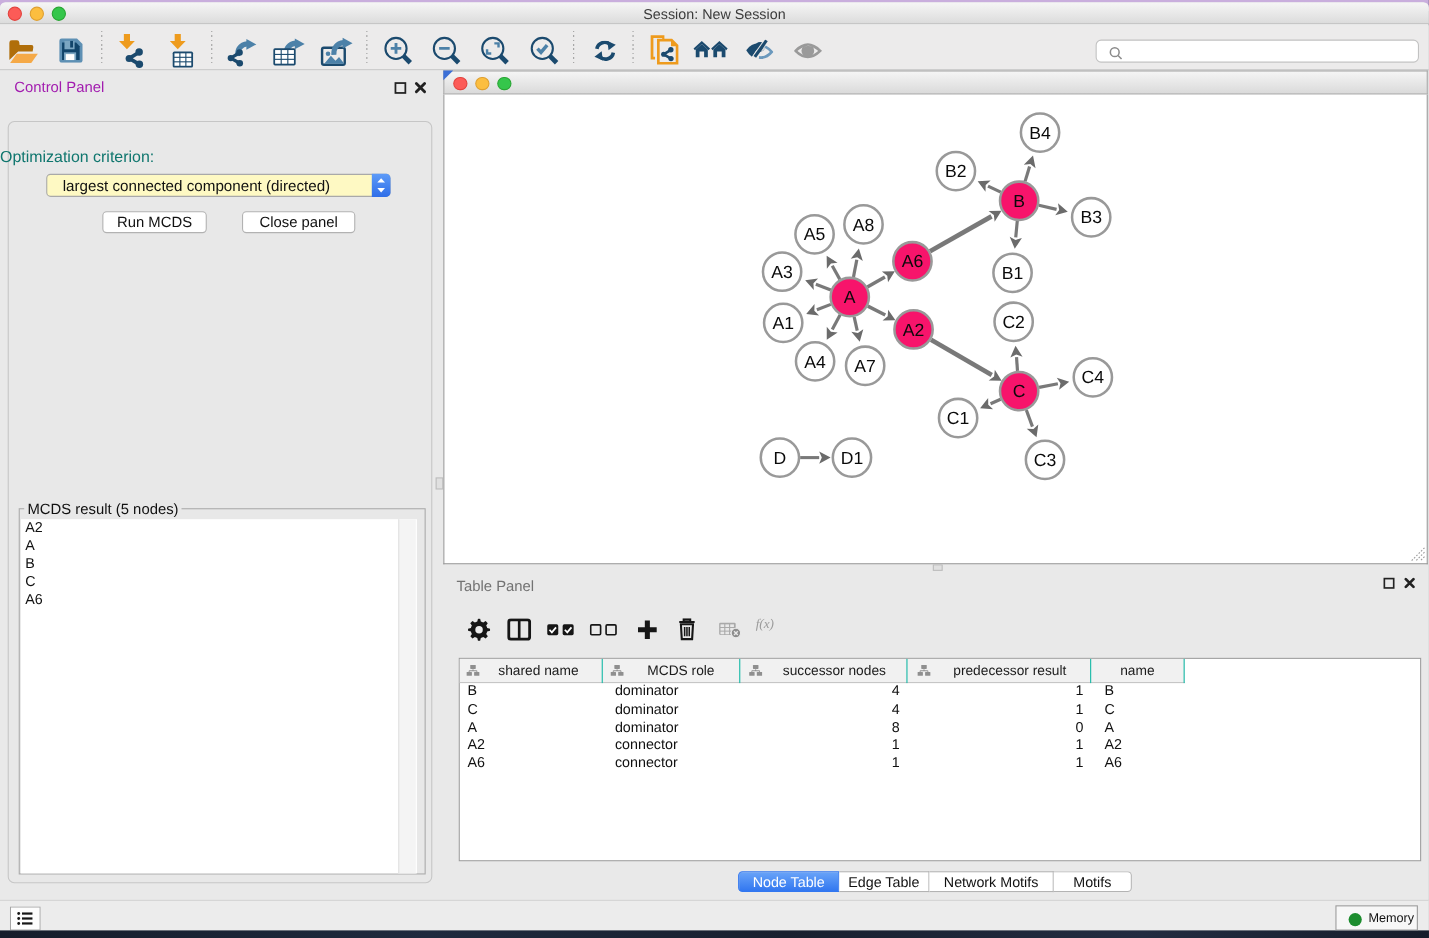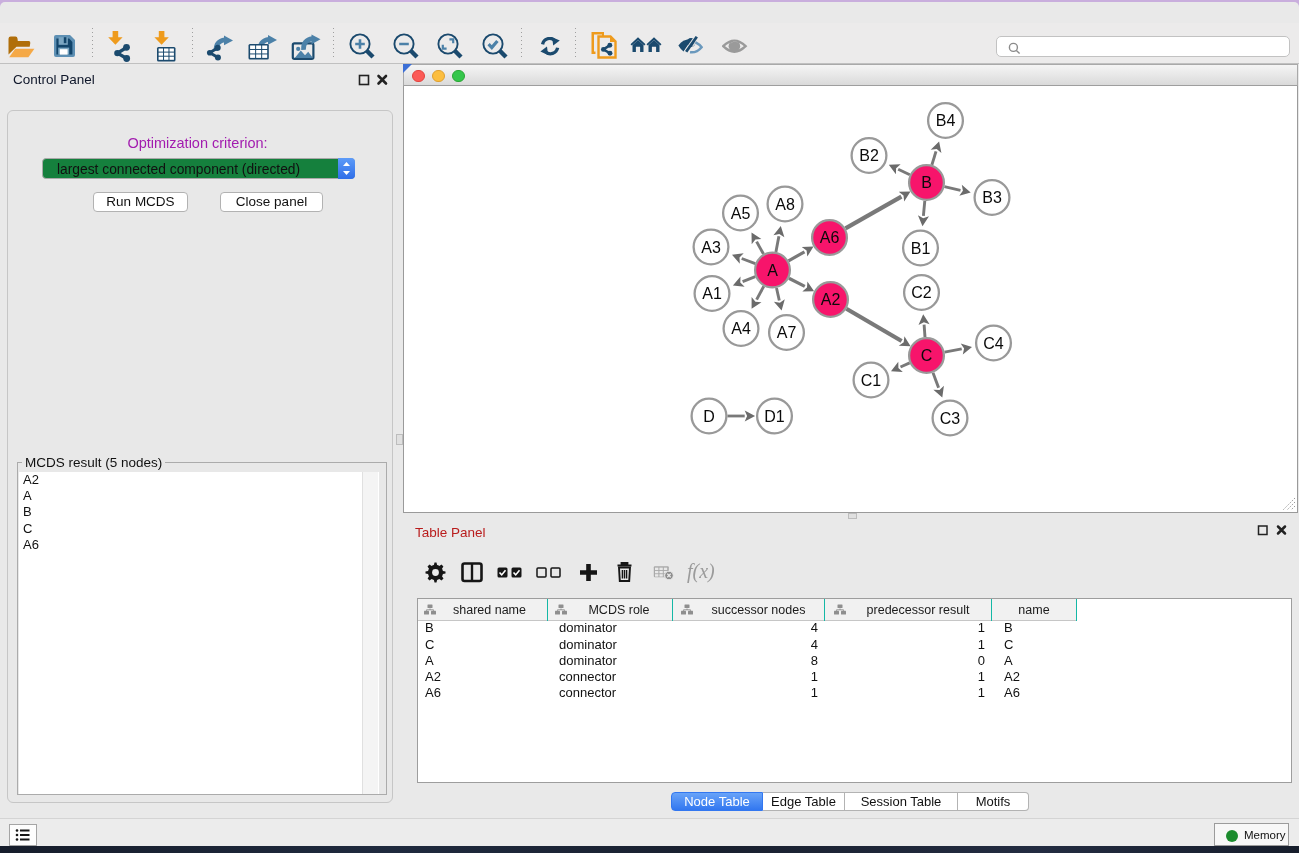--- a/index.html
+++ b/index.html
@@ -10,50 +10,50 @@
 #titlebar .t1{left:7px;background:#fc5b57;border:0.5px solid #e2443f}
 #titlebar .t2{left:27px;background:#fcbe3f;border:0.5px solid #dfa031}
 #titlebar .t3{left:47px;background:#35c64b;border:0.5px solid #2aa635}
 #titletext{position:absolute;top:3px;width:100%;text-align:center;font-size:13px;color:#3c3c3c}
 #toolbar{position:absolute;left:0;top:21px;width:1299px;height:41px;background:#ecebeb;border-bottom:1px solid #c0c0c0}
 .sep{position:absolute;top:5px;height:32px;width:1px;background-image:repeating-linear-gradient(#9f9f9f 0 1.5px,transparent 1.5px 4px)}
 #search{position:absolute;left:996px;top:13px;width:294px;height:21px;background:#fff;border:1px solid #c2c2c2;border-radius:5px}
 #content{position:absolute;left:0;top:62px;width:1299px;height:754px;background:#e9e9e9}
 
 #cp{position:absolute;left:0;top:0;width:395px;height:753px}
-#cpTitle{position:absolute;left:13px;top:8px;font-size:13.5px;color:#0f172a}
+#cpTitle{position:absolute;left:13px;top:8px;font-size:13.5px;color:#a21caf}
 #cpBox{position:absolute;left:7px;top:46px;width:386px;height:693px;border:1px solid #c6c6c6;border-radius:6px;background:#e8e8e8}
 .tabs{position:absolute;top:32px;height:20px;display:flex;font-size:13.5px}
 .tab{background:#fff;border:1px solid #b9b9b9;border-left:none;color:#111;display:flex;align-items:center;justify-content:center}
 .tab.first{border-left:1px solid #b9b9b9;border-radius:4px 0 0 4px}
 .tab.last{border-radius:0 4px 4px 0}
 .tab.sel{background:linear-gradient(#6ba2f8,#3273ee);border-color:#3273ee;color:#fff}
-#optLabel{position:absolute;left:0;top:71px;width:395px;text-align:center;font-size:14.5px;color:#a21caf}
-#combo{position:absolute;left:42px;top:94px;width:313px;height:21px;background:#15803d;border:1px solid #a9a9a9;border-radius:4px}
+#optLabel{position:absolute;left:0;top:71px;width:395px;text-align:left;font-size:14.5px;color:#0f766e}
+#combo{position:absolute;left:42px;top:94px;width:313px;height:21px;background:#fef9c3;border:1px solid #a9a9a9;border-radius:4px}
 #combo .txt{position:absolute;left:14px;top:2.5px;font-size:13.8px;color:#111}
 #combo .spin{position:absolute;right:-1px;top:-1px;width:17px;height:21px;background:linear-gradient(#5d9bf8,#2f6ee8);border-radius:0 4px 4px 0}
 .btn{position:absolute;height:20px;background:#fff;border:1px solid #b2b2b2;border-radius:4px;font-size:13.5px;color:#111;text-align:center;line-height:18px}
 #fieldset{position:absolute;left:17px;top:398px;width:370px;height:333px;border:1px solid #ababab}
 #fsLegend{position:absolute;left:4px;top:-8px;background:#e8e8e8;padding:0 3px;font-size:13.5px;color:#111}
 #mlist{position:absolute;left:1px;top:9px;width:360px;height:322px;background:#fff;font-size:13px;color:#111}
 #mlist div{padding-left:4px;height:16.2px;line-height:16.2px}
 #mtrack{position:absolute;left:344px;top:9px;width:16px;height:322px;background:#f4f4f4;border-left:1px solid #e0e0e0}
 
 #netframe{position:absolute;left:403px;top:0px;width:895px;height:449px}
 #nfTitle{position:absolute;left:0;top:0;width:895px;height:22px;background:linear-gradient(#f5f5f5,#dadada);border:1px solid #a9a9a9;border-bottom:1px solid #9e9e9e}
 #nfTitle .t1{left:8px;background:#fc5b57;border:0.5px solid #e2443f}
 #nfTitle .t2{left:28px;background:#fcbe3f;border:0.5px solid #dfa031}
 #nfTitle .t3{left:48px;background:#35c64b;border:0.5px solid #2aa635}
 #nfTitle .tl{top:4.5px;width:12.5px;height:12.5px}
 #nfText{position:absolute;top:4px;width:100%;text-align:center;font-size:13px;color:#1e1e1e}
 #nfCanvas{position:absolute;left:0;top:22px;width:895px;height:427px;background:#fff;border:1px solid #9a9a9a;border-top:none}
 #nfBlue{position:absolute;left:0;top:0;width:0;height:0;border-left:9px solid #3c6fd6;border-bottom:9px solid transparent}
 
 #tp{position:absolute;left:395px;top:449px;width:904px;height:366px}
-#tpTitle{position:absolute;left:20px;top:12px;font-size:13.5px;color:#b91c1c}
+#tpTitle{position:absolute;left:20px;top:12px;font-size:13.5px;color:#737373}
 #ttable{position:absolute;left:22px;top:85px;width:875px;height:185px;background:#fff;border:1px solid #9d9d9d}
 #thead{position:absolute;left:0;top:0;width:659px;height:22px;background:#f1f1f1;border-bottom:1px solid #c6c6c6;font-size:12.5px;color:#1b1b1b}
 .hcell{position:absolute;top:0;height:22px;border-right:1px solid #14b8a6}
 .hlab{position:absolute;top:4px;width:100%;text-align:center}
 .trow{position:absolute;font-size:13px;color:#111;height:16.2px;line-height:16.2px}
 .cell{position:absolute;top:0}
 #btabs{position:absolute;left:276px;top:279px;height:19px;display:flex;font-size:13px}
 .btab{background:#fff;border:1px solid #b3b3b3;border-left:none;color:#111;display:flex;align-items:center;justify-content:center}
 .btab.first{border-left:1px solid #b3b3b3;border-radius:4px 0 0 4px}
 .btab.last{border-radius:0 4px 4px 0}
@@ -61,20 +61,26 @@
 
 #statusbar{position:absolute;left:0;top:816px;width:1299px;height:28px;background:#ececec;border-top:1px solid #d4d4d4}
 #membtn{position:absolute;left:1214px;top:4px;width:75px;height:23px;background:#f7f7f7;border:1px solid #9b9b9b;font-size:11.5px;color:#111}
 #membtn .dot{position:absolute;left:11px;top:5.5px;width:12px;height:12px;border-radius:50%;background:#1c8c2e}
 #membtn .mtxt{position:absolute;left:29px;top:4.5px}
 .grip{position:absolute;background:#e0e0e0;border:1px solid #bdbdbd}
 #deskBottom{position:absolute;left:0;top:846px;width:1299px;height:7px;background:linear-gradient(90deg,#161d2b,#1f2a3e 30%,#19202f 55%,#232c41 80%,#161d2b)}
 </style></head><body>
 <div id="deskTop"></div>
 <div id="win">
+<div id="titlebar">
+      <div class="tl t1"></div>
+      <div class="tl t2"></div>
+      <div class="tl t3"></div>
+      <div id="titletext">Session: New Session</div>
+    </div>
 <div id="toolbar">
 <div class="sep" style="left:92px"></div>
 <div class="sep" style="left:192px"></div>
 <div class="sep" style="left:333px"></div>
 <div class="sep" style="left:521px"></div>
 <div class="sep" style="left:575px"></div>
 <svg style="position:absolute;left:6px;top:9px" width="34" height="28">
         <path d="M2.5 22.5 V6.8 q0-2.2 2.2-2.2 h4.8 q1.8 0 2 1.8 l0.3 2.6 h10.8 q2 0 1.7 2 l-0.6 3.8 h-13.2 z" fill="#b06e0a"></path>
         <path d="M3.2 25.2 l6-8.4 h19.2 l-6 8.4 z" fill="#f5a947"></path>
       </svg>
@@ -387,21 +393,21 @@
           <rect x="10.8" y="3.6" width="3.4" height="2.4" fill="#e9e9e9"></rect>
           <rect x="2.0" y="6.9" width="3.4" height="2.4" fill="#e9e9e9"></rect>
           <rect x="6.4" y="6.9" width="3.4" height="2.4" fill="#e9e9e9"></rect>
           <rect x="10.8" y="6.9" width="3.4" height="2.4" fill="#e9e9e9"></rect>
           <rect x="2.0" y="10.2" width="3.4" height="2.4" fill="#e9e9e9"></rect>
           <rect x="6.4" y="10.2" width="3.4" height="2.4" fill="#e9e9e9"></rect>
           <rect x="10.8" y="10.2" width="3.4" height="2.4" fill="#e9e9e9"></rect>
           <circle cx="16" cy="11.5" r="4.3" fill="#8d8d8d" stroke="#e9e9e9" stroke-width="1"></circle>
           <path d="M14.3 9.8 l3.4 3.4 M17.7 9.8 l-3.4 3.4" stroke="#e9e9e9" stroke-width="1.3"></path>
         </svg>
-<div style="position:absolute;left:292px;top:47px;font-family:'Liberation Serif',serif;font-style:italic;font-size:20px;color:#9b9b9b">f(x)</div>
+<div style="position:absolute;left:292px;top:47px;font-family:'Liberation Serif',serif;font-style:italic;font-size:12px;color:#9b9b9b">f(x)</div>
 <div id="ttable">
 <div id="thead">
 <div class="hcell" style="left:0px;width:130px">
               <span style="position:absolute;left:6px;top:5px"><svg width="12" height="11">
                   <g fill="#8f8f8f">
                     <rect x="3.5" y="0.5" width="5" height="3.6" rx="0.5"></rect>
                     <rect x="0" y="6.8" width="5" height="3.6" rx="0.5"></rect>
                     <rect x="7" y="6.8" width="5" height="3.6" rx="0.5"></rect>
                   </g>
                   <path d="M6 4.5 v1.5 M2.5 6.8 v-1 h7 v1" stroke="#8f8f8f" stroke-width="0.9" fill="none"></path>
@@ -477,21 +483,21 @@
             <span class="cell" style="left:7px">A6</span>
             <span class="cell" style="left:141px">connector</span>
             <span class="cell" style="left:255px;width:145px;text-align:right">1</span>
             <span class="cell" style="left:407px;width:160px;text-align:right">1</span>
             <span class="cell" style="left:586px">A6</span>
           </div>
 </div>
 <div id="btabs">
           <div class="btab sel first" style="width:92px">Node Table</div>
           <div class="btab" style="width:82px">Edge Table</div>
-          <div class="btab" style="width:113px">Session Table</div>
+          <div class="btab" style="width:113px">Network Motifs</div>
           <div class="btab last" style="width:71px">Motifs</div>
         </div>
 </div>
 </div>
 <div id="statusbar">
       <svg style="position:absolute;left:9px;top:5px" width="28" height="22">
         <rect x="0.5" y="0.5" width="27" height="21" fill="#fdfdfd" stroke="#a5a5a5"></rect>
         <g fill="#161616">
           <circle cx="8" cy="6.5" r="1.3"></circle>
           <circle cx="8" cy="11" r="1.3"></circle>

